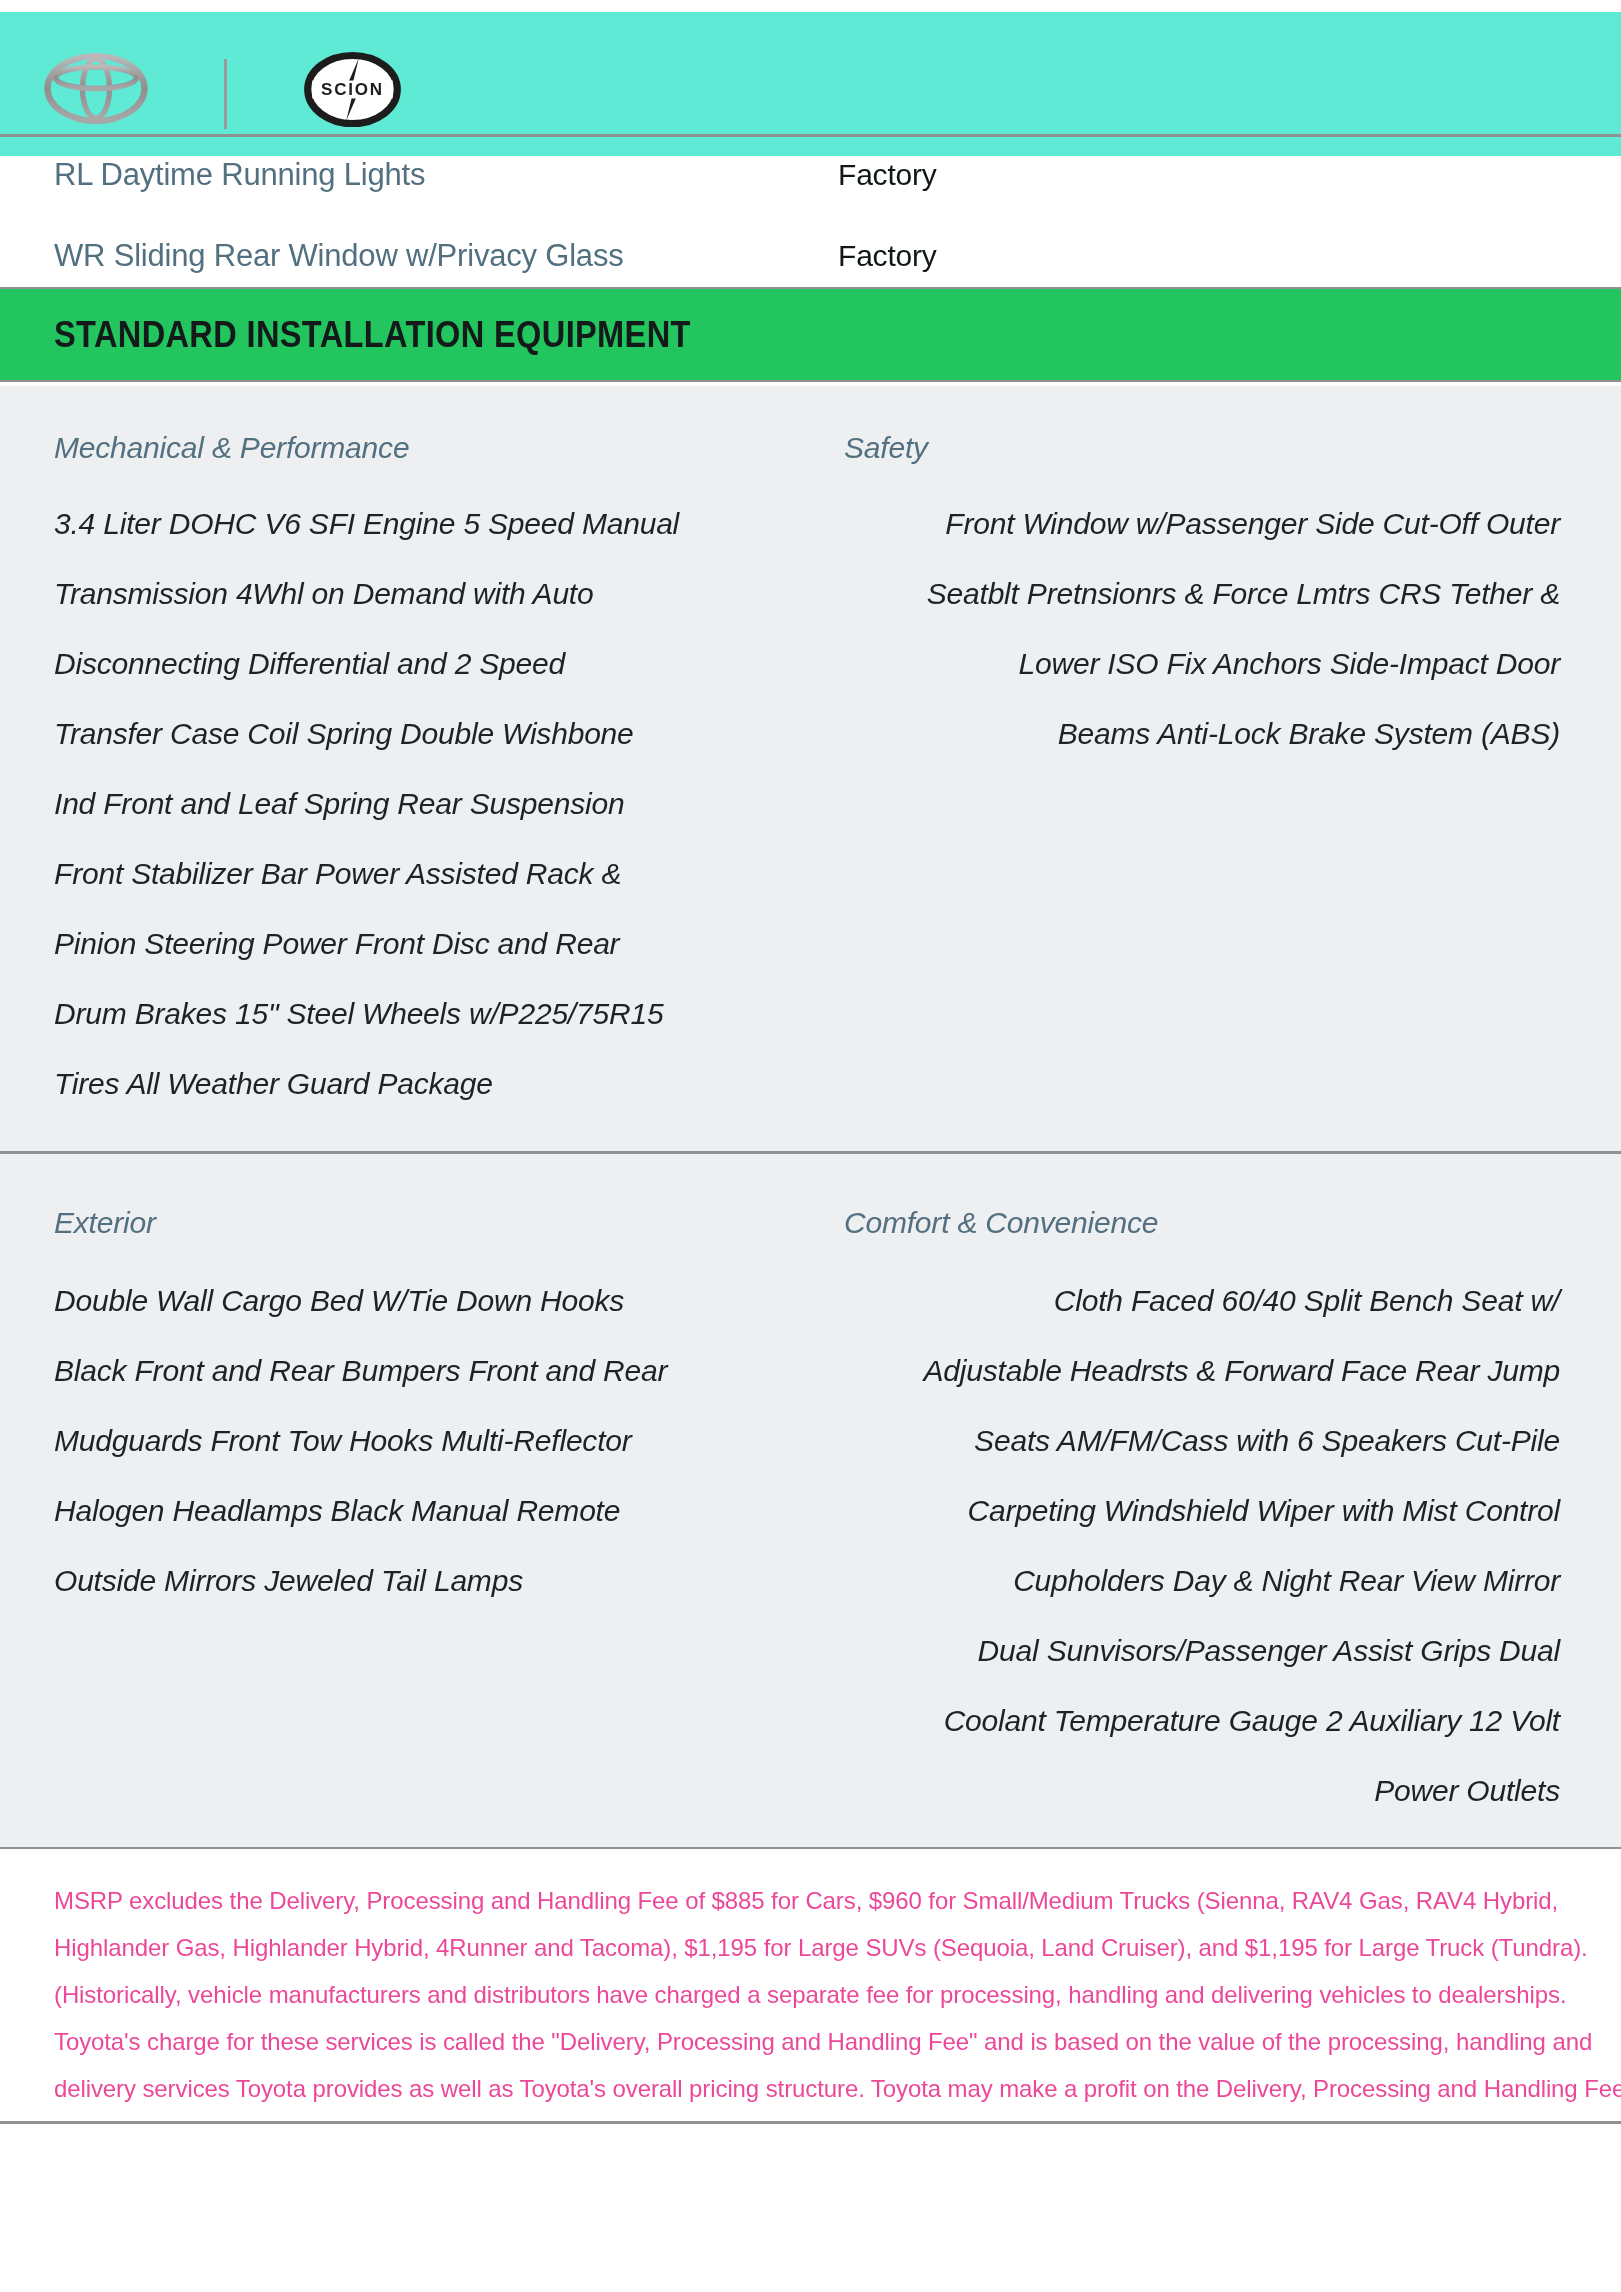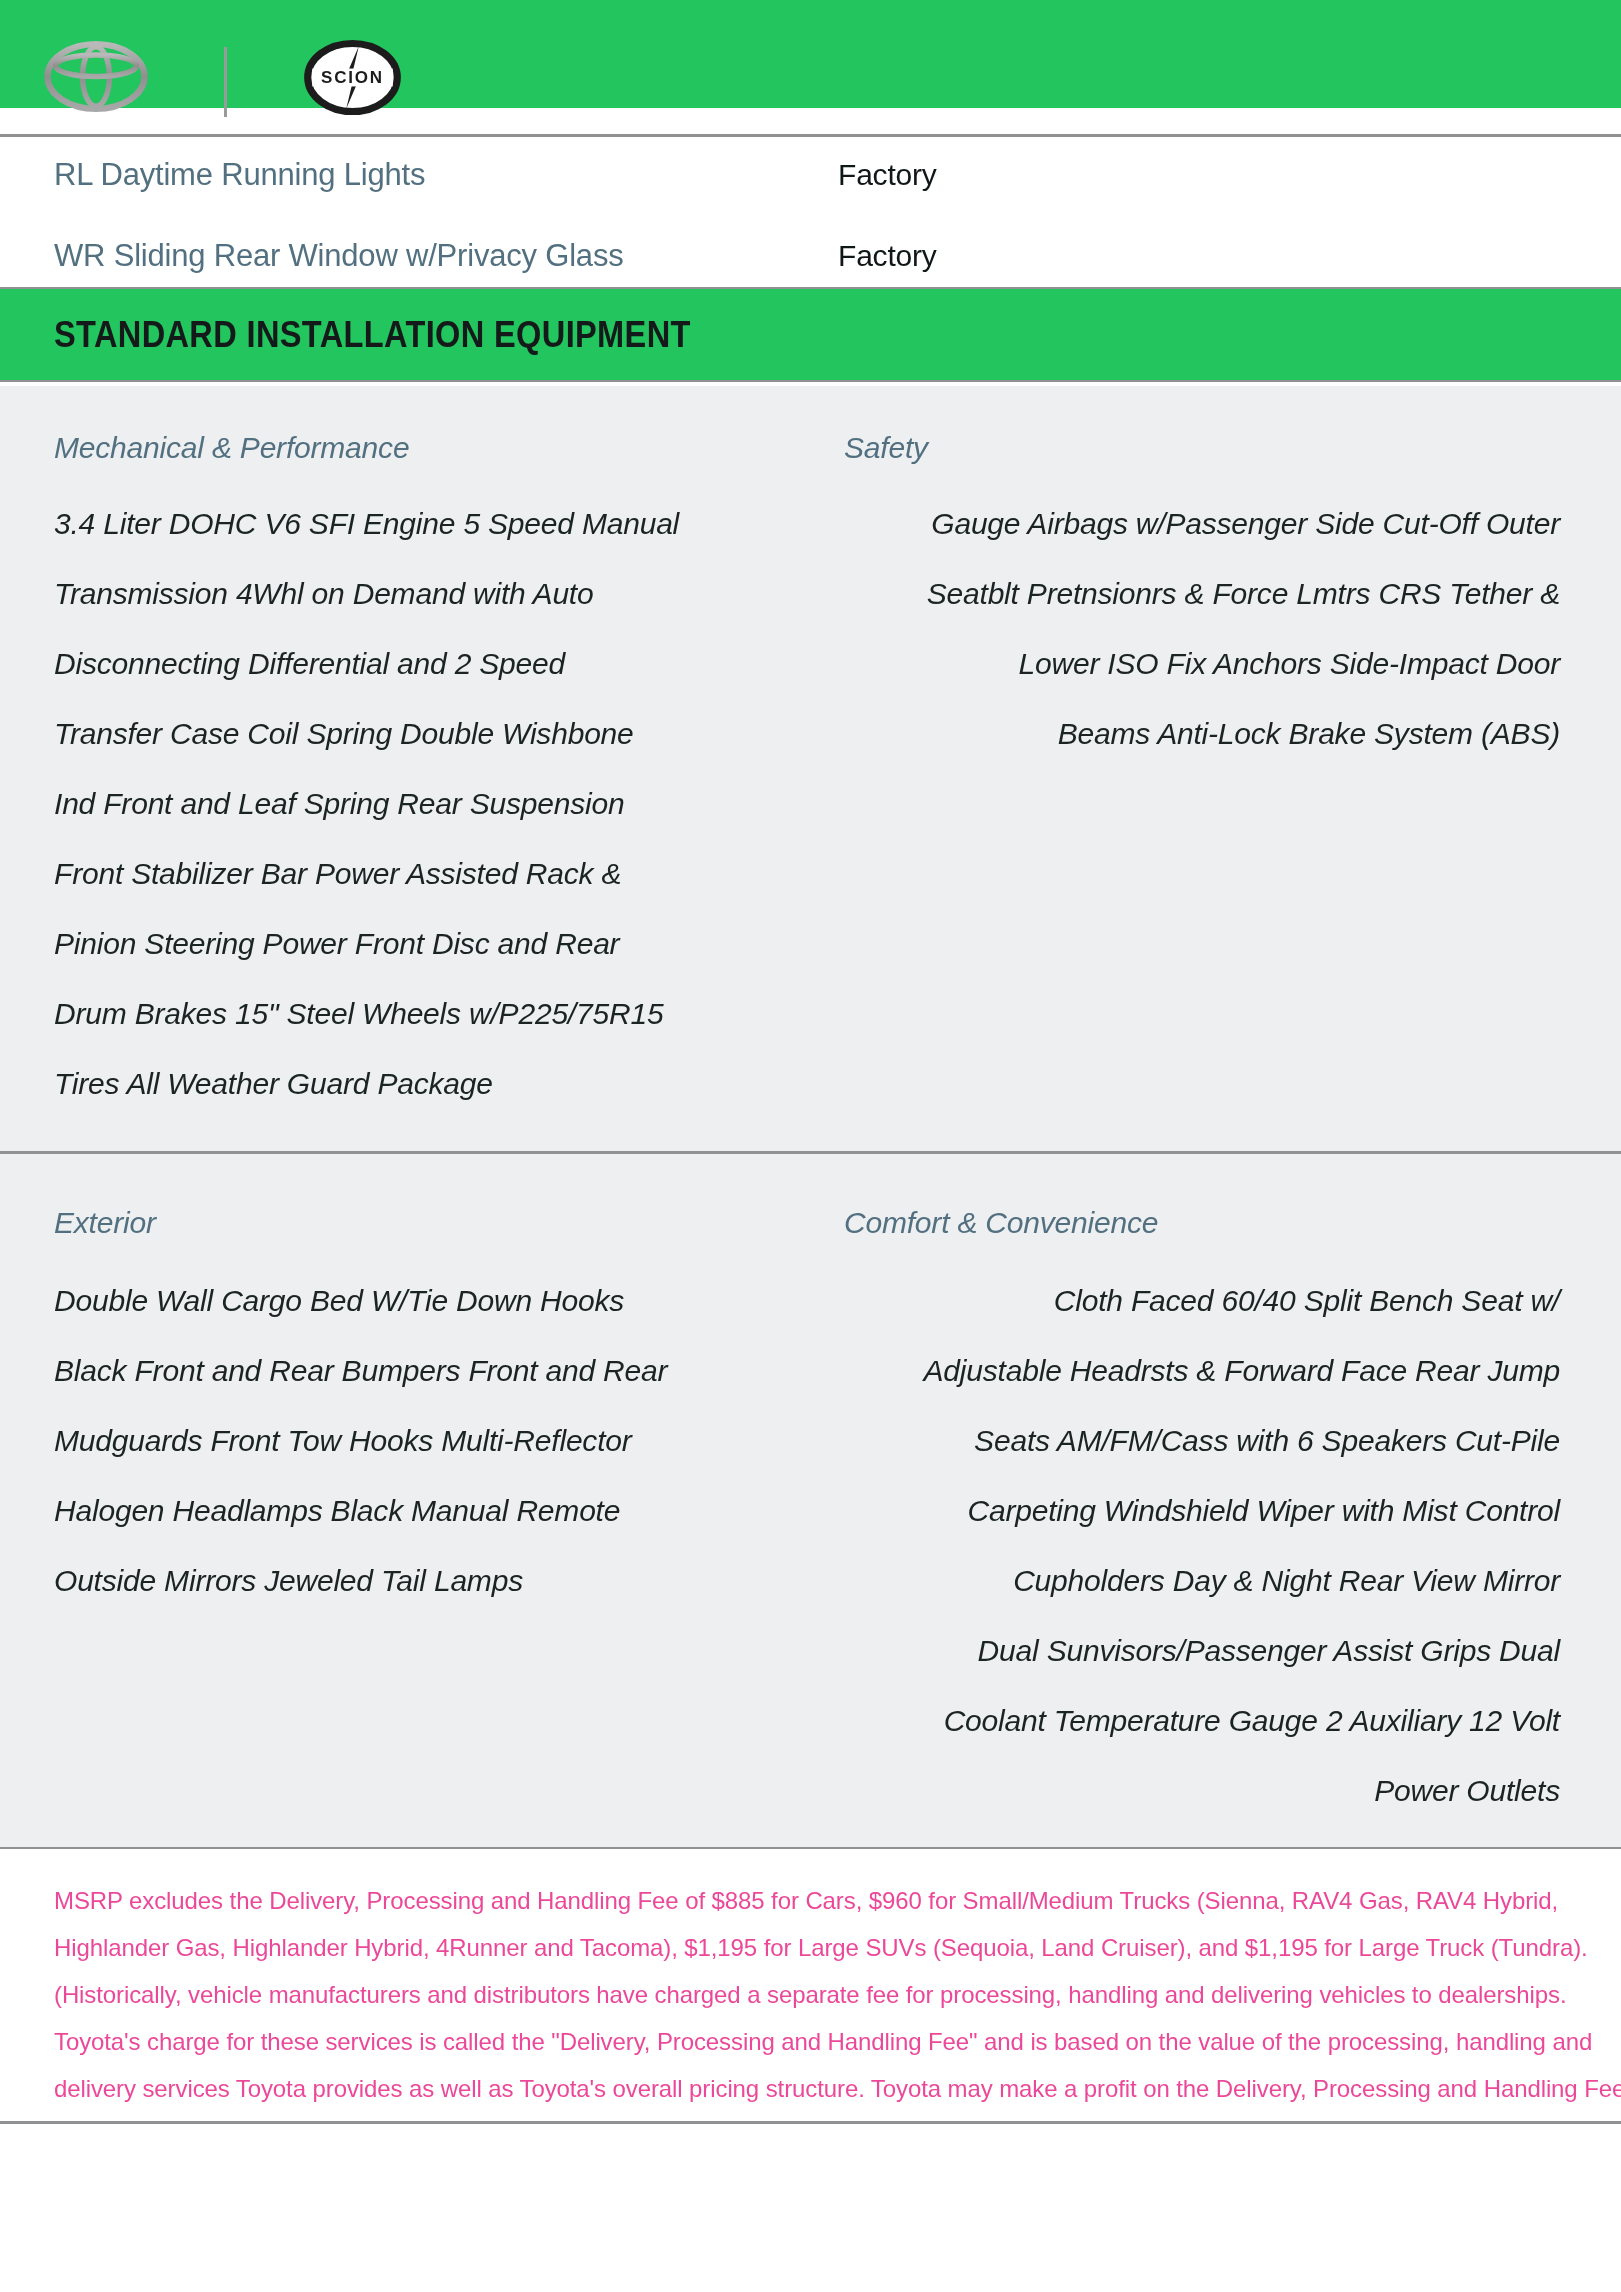--- a/index.html
+++ b/index.html
@@ -5,21 +5,21 @@
   html,body{margin:0;padding:0;background:#ffffff;}
   .page{
     position:relative;
     width:1621px;
     height:2293px;
     background:#ffffff;
     font-family:"Liberation Sans", sans-serif;
     overflow:hidden;
   }
   
-  .brand-bar{position:absolute;left:0;top:0;width:100%;height:108px;background:#22c55e;}
+  .brand-bar{position:absolute;left:0;top:12px;width:100%;height:144px;background:#5eead4;}
   .toyota-logo{position:absolute;left:43px;top:36px;}
   .logo-divider{position:absolute;left:224px;top:47px;width:2.7px;height:70px;background:#9a9a9a;}
   .scion-logo{position:absolute;left:303px;top:39px;}
   .rule{position:absolute;left:0;width:100%;height:2.7px;background:#8f9192;}
   .rule-top{top:134px;}
   
   .option-row{position:absolute;left:0;width:100%;height:39px;padding-left:36px;}
   .option-row .label{
     position:absolute;left:54px;top:0;
     font-size:31px;line-height:39px;color:#527080;letter-spacing:-0.2px;
@@ -128,21 +128,21 @@
         <div class="line">Ind Front and Leaf Spring Rear Suspension</div>
         <div class="line">Front Stabilizer Bar Power Assisted Rack &amp;</div>
         <div class="line">Pinion Steering Power Front Disc and Rear</div>
         <div class="line">Drum Brakes 15" Steel Wheels w/P225/75R15</div>
         <div class="line">Tires All Weather Guard Package</div>
       </div>
     </div>
     <div class="col col-right">
       <div class="col-heading">Safety</div>
       <div class="lines">
-        <div class="line">Gauge Airbags w/Passenger Side Cut-Off Outer</div>
+        <div class="line">Front Window w/Passenger Side Cut-Off Outer</div>
         <div class="line">Seatblt Pretnsionrs &amp; Force Lmtrs CRS Tether &amp;</div>
         <div class="line">Lower ISO Fix Anchors Side-Impact Door</div>
         <div class="line">Beams Anti-Lock Brake System (ABS)</div>
       </div>
     </div>
   </div>
 
   <div class="rule mid-rule"></div>
 
   <div class="panel panel-2">

